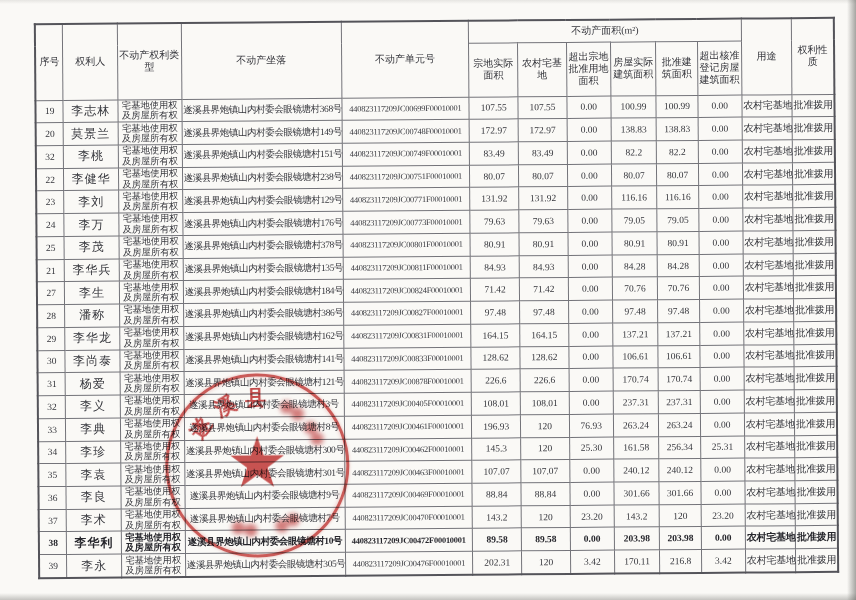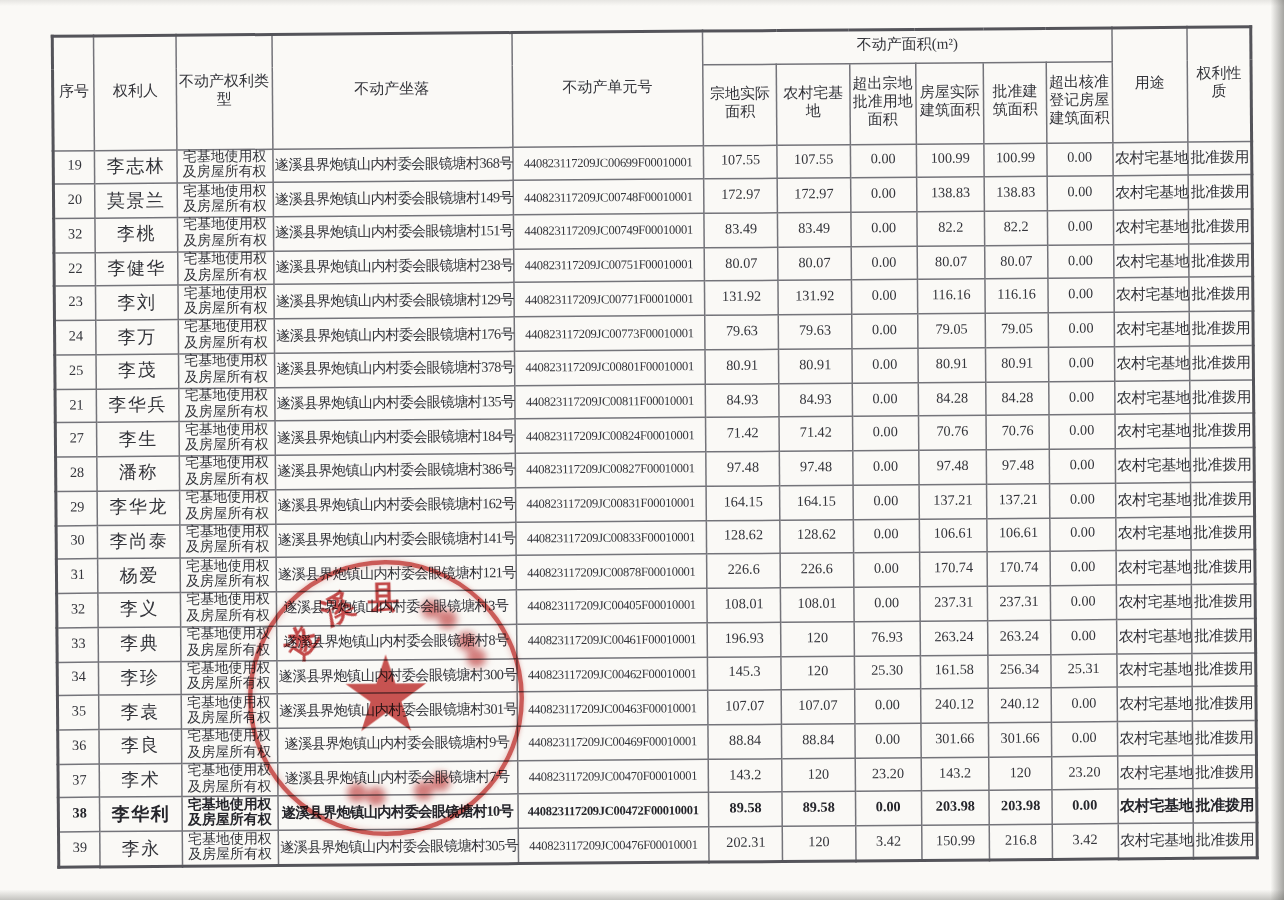--- a/index.html
+++ b/index.html
@@ -481,21 +481,21 @@
           <td class="owner">李永</td>
           <td class="type">
             <div>宅基地使用权</div>
             <div>及房屋所有权</div>
           </td>
           <td class="loc">遂溪县界炮镇山内村委会眼镜塘村305号</td>
           <td class="unit">440823117209JC00476F00010001</td>
           <td class="num">202.31</td>
           <td class="num">120</td>
           <td class="num">3.42</td>
-          <td class="num">150.99</td>
+          <td class="num">170.11</td>
           <td class="num">216.8</td>
           <td class="num">3.42</td>
           <td class="use">农村宅基地</td>
           <td class="use">批准拨用</td>
         </tr>
       </tbody>
   </table>
 
   <div class="seal">
     <span class="star">★</span>

